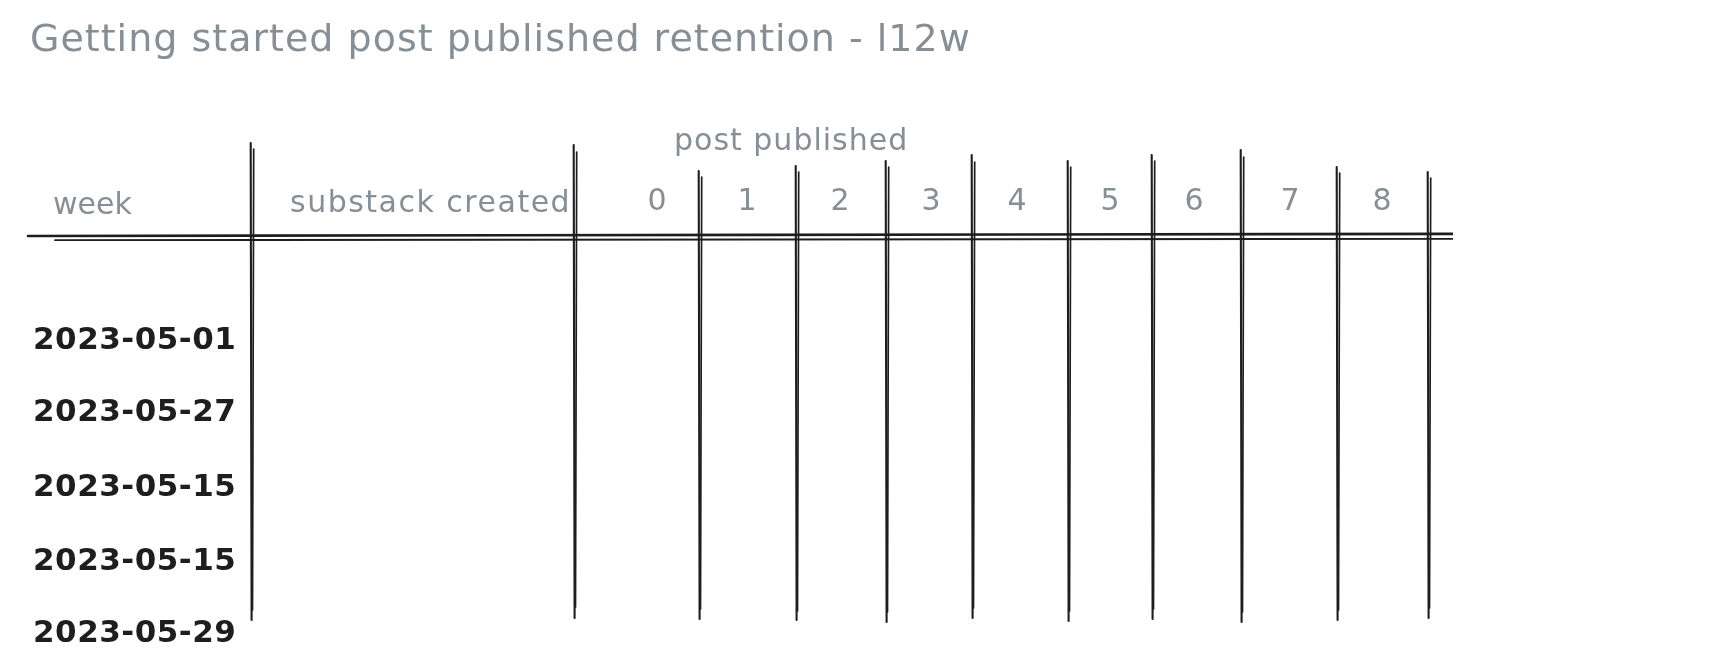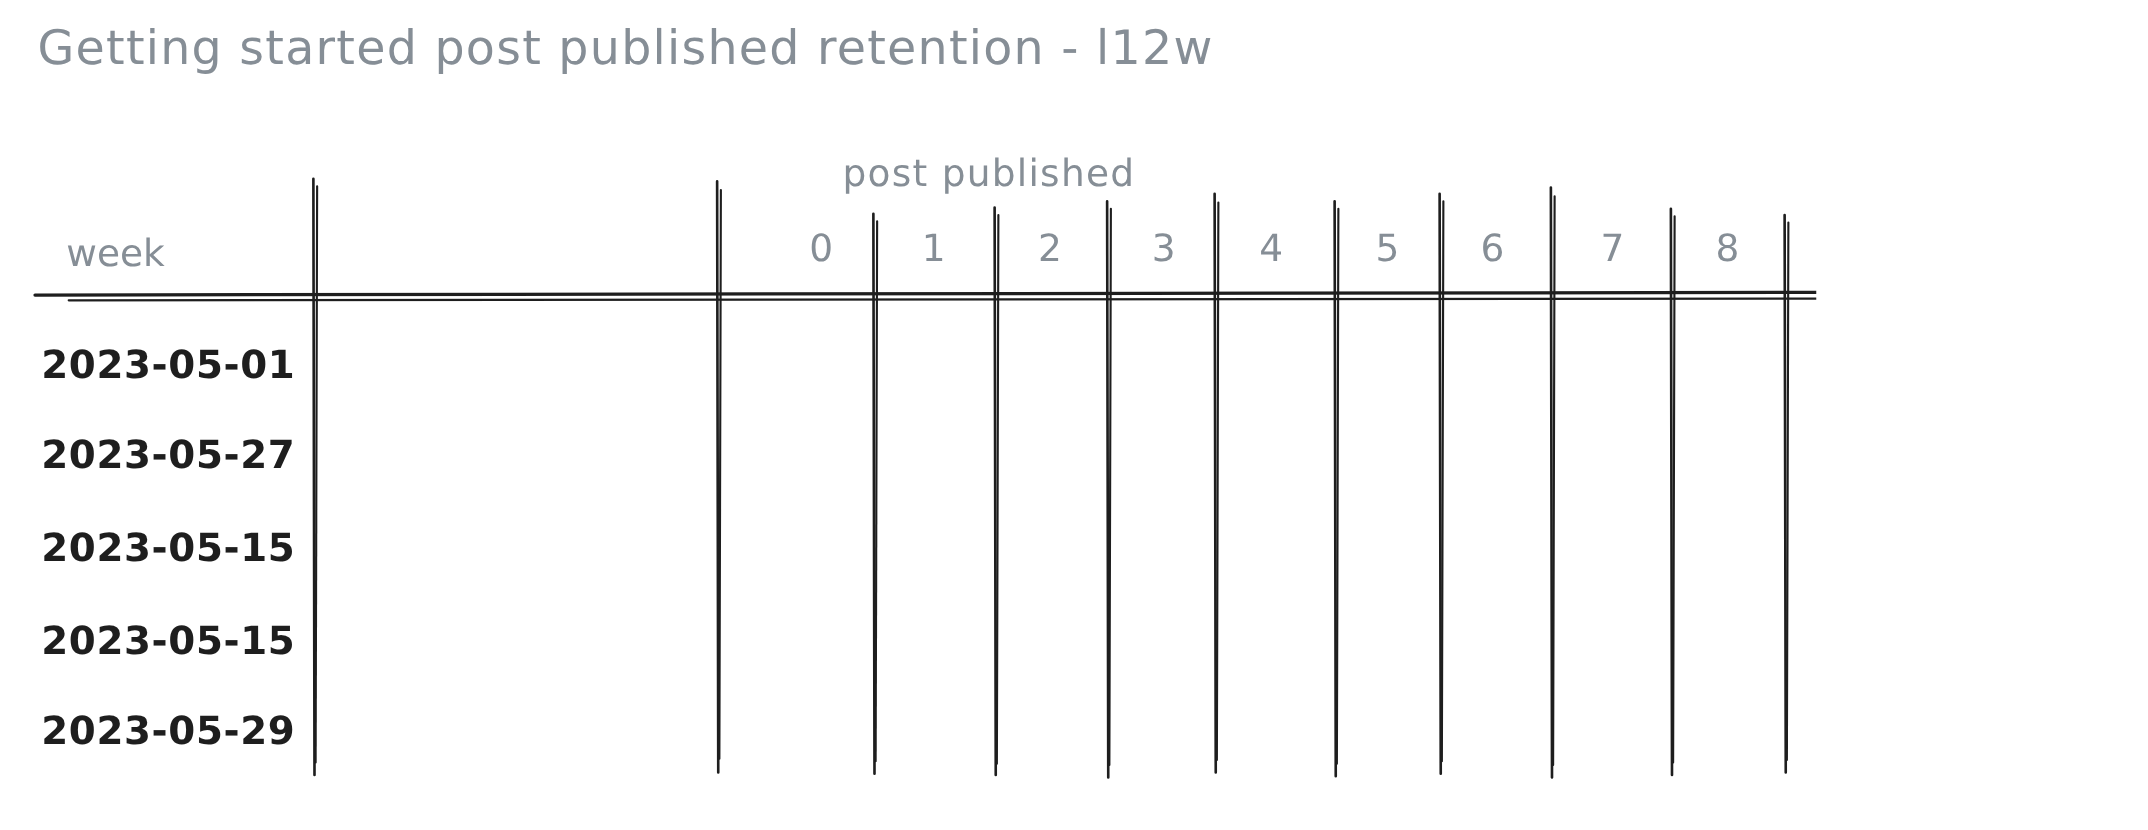--- a/index.html
+++ b/index.html
@@ -48,20 +48,21 @@
     white-space: nowrap;
   }
   .rowlabel {
     position: absolute;
     left: 33px;
     font-size: 31px;
     font-weight: 600;
     letter-spacing: 0.5px;
     color: #1e1e1e;
     white-space: nowrap;
+    margin-top: 46px;
   }
   .grid {
     position: absolute;
     left: 0;
     top: 0;
   }
   .grid line {
     stroke: #1e1e1e;
     stroke-linecap: round;
   }
@@ -134,20 +135,21 @@
       <line x1="1687.7" y1="173" x2="1688.6" y2="620" stroke-width="2.1"></line>
       <line x1="1690.7" y1="179" x2="1689.5" y2="610" stroke-width="1.7"></line>
     </g>
   </svg>
 
   <div class="title">Getting started post published retention - l12w</div>
 
   <div class="group-header">post published</div>
 
   <div class="hdr hdr-week">week</div>
+  <div class="hdr hdr-substack">substack created</div>
 
   <div class="colnum" style="left:657px">0</div>
   <div class="colnum" style="left:747px">1</div>
   <div class="colnum" style="left:840px">2</div>
   <div class="colnum" style="left:931px">3</div>
   <div class="colnum" style="left:1017px">4</div>
   <div class="colnum" style="left:1110px">5</div>
   <div class="colnum" style="left:1194px">6</div>
   <div class="colnum" style="left:1290px">7</div>
   <div class="colnum" style="left:1382px">8</div>

